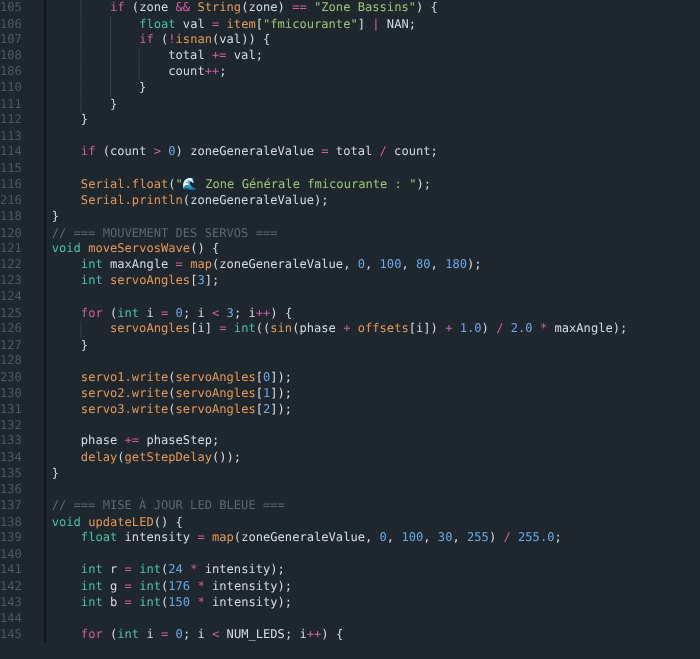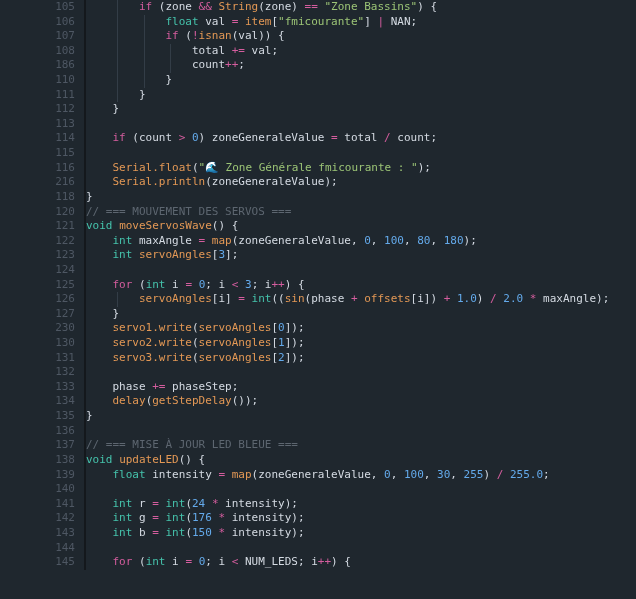--- a/index.html
+++ b/index.html
@@ -10,27 +10,27 @@
     font-size:11px;
   }
   .editor{
     position:relative;width:636px;height:599px;overflow:hidden;
     cursor:text;
   }
   .line{
     display:flex;height:14.61px;line-height:14.61px;white-space:pre;
   }
   .ln{
-    flex:0 0 31px;text-align:right;color:#4e5763;user-select:none;margin-left:44px;
+    flex:0 0 31px;color:#4e5763;user-select:none;
   }
   .gutter-spacer{
     flex:0 0 9px;border-right:2px solid #14181c;
   }
   .code{
-    position:relative;flex:1 1 auto;padding-left:0;white-space:pre;
+    position:relative;flex:1 1 auto;padding-left:5px;white-space:pre;
     color:#d5dbe3;
   }
   .guide{
     position:absolute;top:0;bottom:0;width:1px;background:#333d47;
   }
   .tok-d{color:#d5dbe3;}
   .tok-k{color:#d45d9e;}
   .tok-t{color:#45c3ac;}
   .tok-f{color:#e39855;}
   .tok-s{color:#9cc576;}
@@ -58,20 +58,21 @@
       <div class="line"><span class="ln">216</span><span class="gutter-spacer"></span><span class="code"><span class="tok-d">    </span><span class="tok-f">Serial.println</span><span class="tok-d">(zoneGeneraleValue);</span></span></div>
       <div class="line"><span class="ln">118</span><span class="gutter-spacer"></span><span class="code"><span class="tok-d">}</span></span></div>
       <div class="line"><span class="ln">120</span><span class="gutter-spacer"></span><span class="code"><span class="tok-c">// === MOUVEMENT DES SERVOS ===</span></span></div>
       <div class="line"><span class="ln">121</span><span class="gutter-spacer"></span><span class="code"><span class="tok-t">void</span><span class="tok-d"> </span><span class="tok-f">moveServosWave</span><span class="tok-d">() {</span></span></div>
       <div class="line"><span class="ln">122</span><span class="gutter-spacer"></span><span class="code"><span class="tok-d">    </span><span class="tok-t">int</span><span class="tok-d"> maxAngle </span><span class="tok-k">=</span><span class="tok-d"> </span><span class="tok-f">map</span><span class="tok-d">(zoneGeneraleValue, </span><span class="tok-n">0</span><span class="tok-d">, </span><span class="tok-n">100</span><span class="tok-d">, </span><span class="tok-n">80</span><span class="tok-d">, </span><span class="tok-n">180</span><span class="tok-d">);</span></span></div>
       <div class="line"><span class="ln">123</span><span class="gutter-spacer"></span><span class="code"><span class="tok-d">    </span><span class="tok-t">int</span><span class="tok-d"> </span><span class="tok-f">servoAngles</span><span class="tok-d">[</span><span class="tok-n">3</span><span class="tok-d">];</span></span></div>
       <div class="line"><span class="ln">124</span><span class="gutter-spacer"></span><span class="code"></span></div>
       <div class="line"><span class="ln">125</span><span class="gutter-spacer"></span><span class="code"><span class="tok-d">    </span><span class="tok-k">for</span><span class="tok-d"> (</span><span class="tok-t">int</span><span class="tok-d"> i </span><span class="tok-k">=</span><span class="tok-d"> </span><span class="tok-n">0</span><span class="tok-d">; i </span><span class="tok-k">&lt;</span><span class="tok-d"> </span><span class="tok-n">3</span><span class="tok-d">; i</span><span class="tok-k">++</span><span class="tok-d">) {</span></span></div>
       <div class="line"><span class="ln">126</span><span class="gutter-spacer"></span><span class="code"><span class="guide" style="left: calc(4ch + 5px);"></span><span class="tok-d">        </span><span class="tok-f">servoAngles</span><span class="tok-d">[i] </span><span class="tok-k">=</span><span class="tok-d"> </span><span class="tok-t">int</span><span class="tok-d">((</span><span class="tok-f">sin</span><span class="tok-d">(phase </span><span class="tok-k">+</span><span class="tok-d"> </span><span class="tok-f">offsets</span><span class="tok-d">[i]) </span><span class="tok-k">+</span><span class="tok-d"> </span><span class="tok-n">1.0</span><span class="tok-d">) </span><span class="tok-k">/</span><span class="tok-d"> </span><span class="tok-n">2.0</span><span class="tok-d"> </span><span class="tok-k">*</span><span class="tok-d"> maxAngle);</span></span></div>
       <div class="line"><span class="ln">127</span><span class="gutter-spacer"></span><span class="code"><span class="tok-d">    }</span></span></div>
+      <div class="line"><span class="ln">128</span><span class="gutter-spacer"></span><span class="code"></span></div>
       <div class="line"><span class="ln">230</span><span class="gutter-spacer"></span><span class="code"><span class="tok-d">    </span><span class="tok-f">servo1.write</span><span class="tok-d">(</span><span class="tok-f">servoAngles</span><span class="tok-d">[</span><span class="tok-n">0</span><span class="tok-d">]);</span></span></div>
       <div class="line"><span class="ln">130</span><span class="gutter-spacer"></span><span class="code"><span class="tok-d">    </span><span class="tok-f">servo2.write</span><span class="tok-d">(</span><span class="tok-f">servoAngles</span><span class="tok-d">[</span><span class="tok-n">1</span><span class="tok-d">]);</span></span></div>
       <div class="line"><span class="ln">131</span><span class="gutter-spacer"></span><span class="code"><span class="tok-d">    </span><span class="tok-f">servo3.write</span><span class="tok-d">(</span><span class="tok-f">servoAngles</span><span class="tok-d">[</span><span class="tok-n">2</span><span class="tok-d">]);</span></span></div>
       <div class="line"><span class="ln">132</span><span class="gutter-spacer"></span><span class="code"></span></div>
       <div class="line"><span class="ln">133</span><span class="gutter-spacer"></span><span class="code"><span class="tok-d">    phase </span><span class="tok-k">+=</span><span class="tok-d"> phaseStep;</span></span></div>
       <div class="line"><span class="ln">134</span><span class="gutter-spacer"></span><span class="code"><span class="tok-d">    </span><span class="tok-f">delay</span><span class="tok-d">(</span><span class="tok-f">getStepDelay</span><span class="tok-d">());</span></span></div>
       <div class="line"><span class="ln">135</span><span class="gutter-spacer"></span><span class="code"><span class="tok-d">}</span></span></div>
       <div class="line"><span class="ln">136</span><span class="gutter-spacer"></span><span class="code"></span></div>
       <div class="line"><span class="ln">137</span><span class="gutter-spacer"></span><span class="code"><span class="tok-c">// === MISE À JOUR LED BLEUE ===</span></span></div>
       <div class="line"><span class="ln">138</span><span class="gutter-spacer"></span><span class="code"><span class="tok-t">void</span><span class="tok-d"> </span><span class="tok-f">updateLED</span><span class="tok-d">() {</span></span></div>

